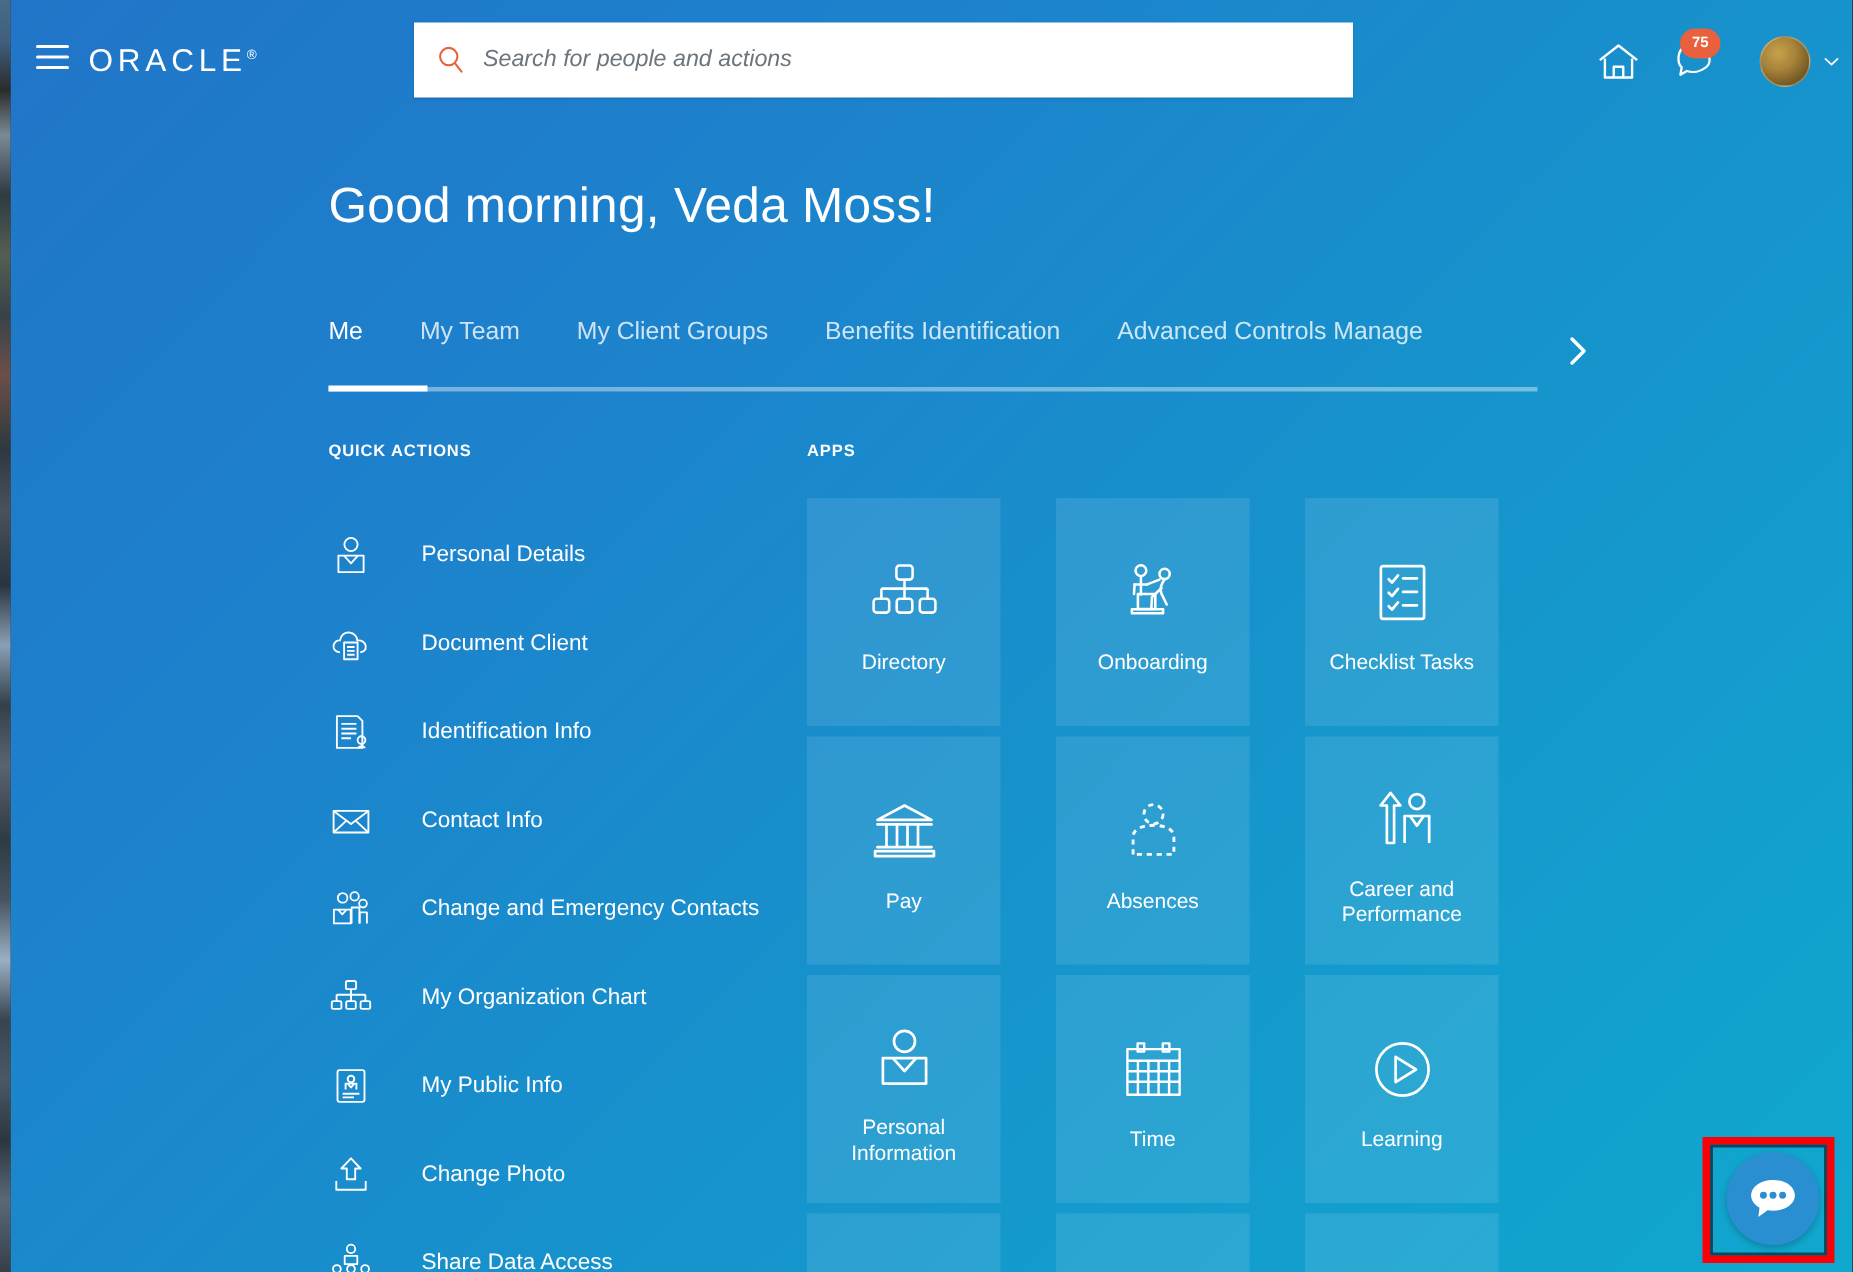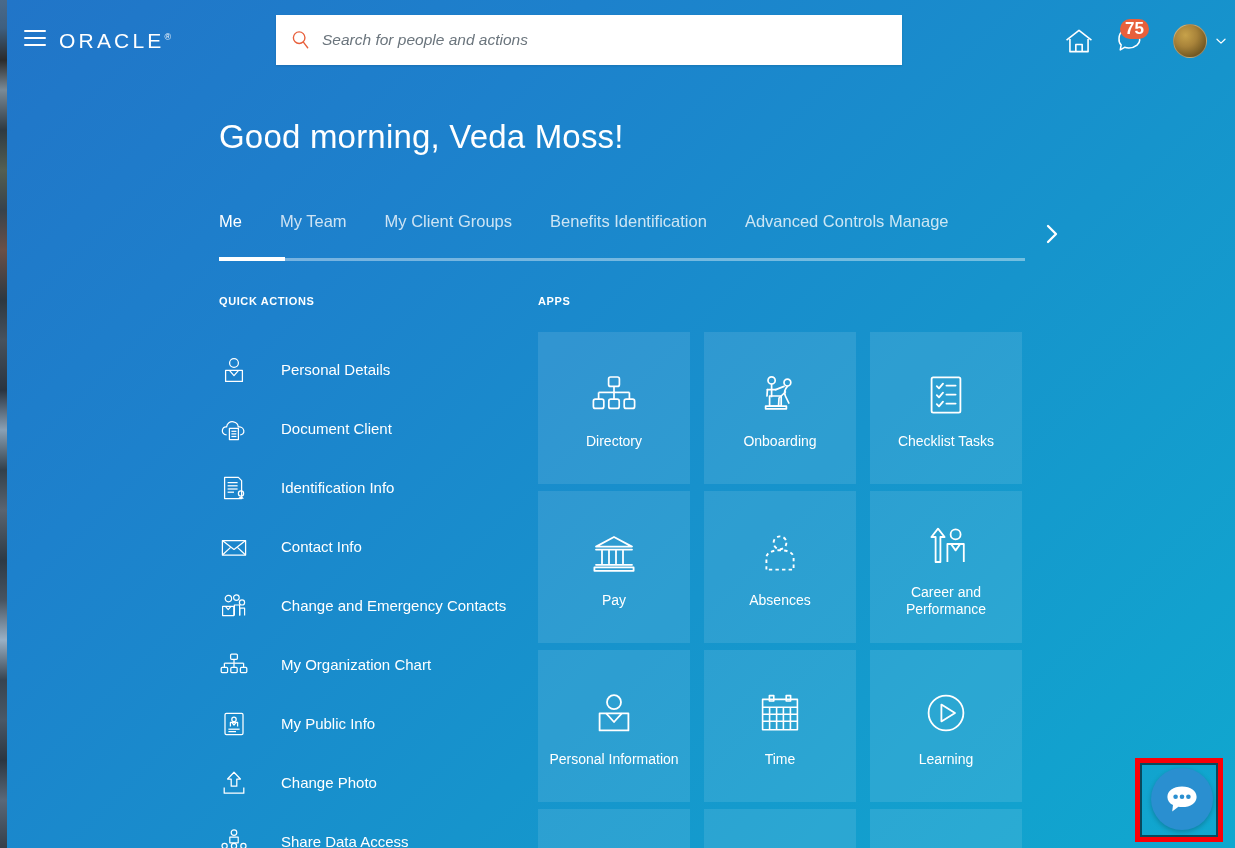--- a/index.html
+++ b/index.html
@@ -65,21 +65,21 @@
 
   .hdr-icon-btn {
     position:absolute; top:24px; width:34px; height:34px; cursor:pointer;
   }
   #home-icon-btn { left:1055px; }
   #notif-btn { left:1106px; }
   #notif-badge {
     position:absolute; left:1113px; top:19px;
     min-width:27px; height:20px; border-radius:10px;
     background:#e8603c; color:#fff;
-    font-size:17px; font-weight:700; line-height:20px; text-align:center;
+    font-size:10px; font-weight:700; line-height:20px; text-align:center;
     padding:0 5px;
   }
   #avatar-wrap {
     position:absolute; left:1166px; top:22px; width:56px; height:38px;
     display:flex; align-items:center; cursor:pointer;
   }
   #avatar {
     width:34px; height:34px; border-radius:50%;
     background:radial-gradient(circle at 36% 32%, #c7a24a 0%, #a8833a 38%, #6d5420 78%, #4c3a16 100%);
     border:1px solid rgba(255,255,255,.3);
@@ -135,21 +135,21 @@
   .qa-icon { width:30px; height:30px; flex:0 0 30px; margin-right:16px; }
   .qa-label { color:#ffffff; font-size:15px; font-weight:400; white-space:nowrap; }
 
   
   #apps-grid {
     position:absolute; left:531px; top:332px;
     width:478px;
     display:grid; grid-template-columns:repeat(3,152px); gap:7px 14px;
   }
   .app-tile {
-    width:152px; height:152px; background:rgba(255,255,255,.10);
+    width:129px; height:152px; background:rgba(255,255,255,.10);
     display:flex; flex-direction:column; align-items:center;
     justify-content:center; cursor:pointer; padding-top:6px;
   }
   .app-icon { width:48px; height:48px; margin-bottom:14px; }
   .app-label {
     color:#ffffff; font-size:14px; text-align:center; line-height:1.25;
     max-width:130px;
   }
   .app-tile.blank { }
 

